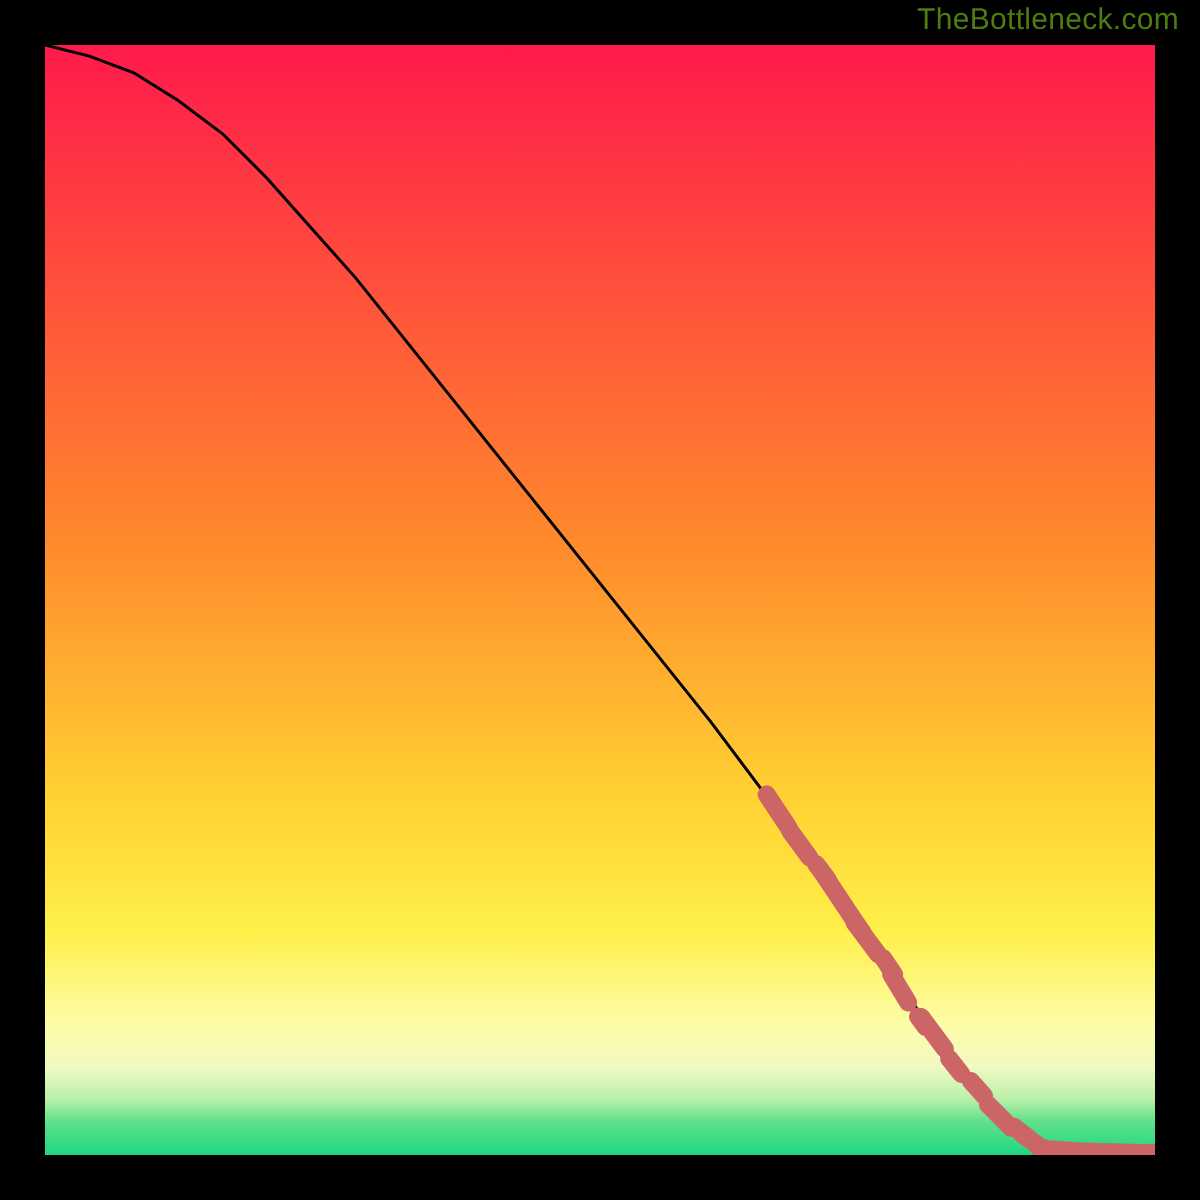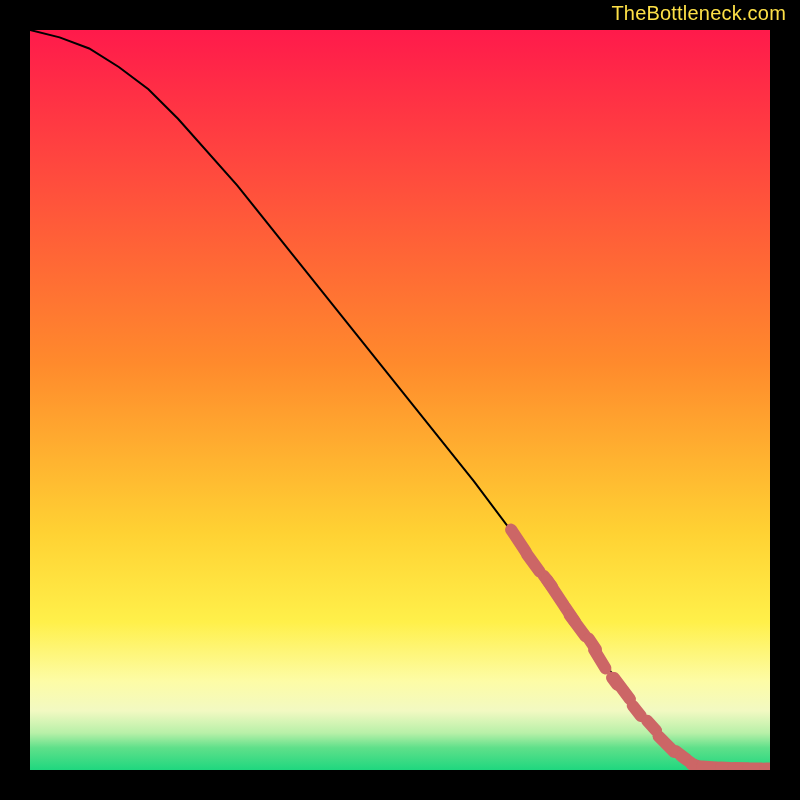--- a/index.html
+++ b/index.html
@@ -14,21 +14,21 @@
   .stage {
     position: relative;
     width: 800px;
     height: 800px;
     background: #000;
   }
   .attribution {
     position: absolute;
     top: 2px;
     right: 14px;
-    color: #fde047;
+    color: #4d7c0f;
     font-size: 20px;
     font-weight: 400;
     letter-spacing: 0.2px;
     user-select: none;
   }
   
   .plot {
     position: absolute;
     left: 30px;
     top: 30px;

